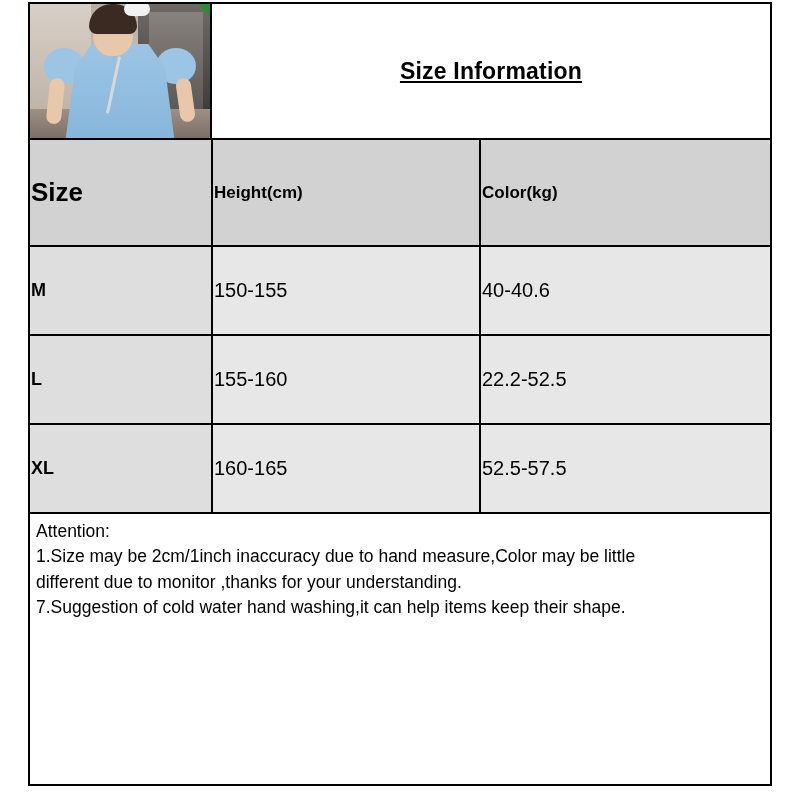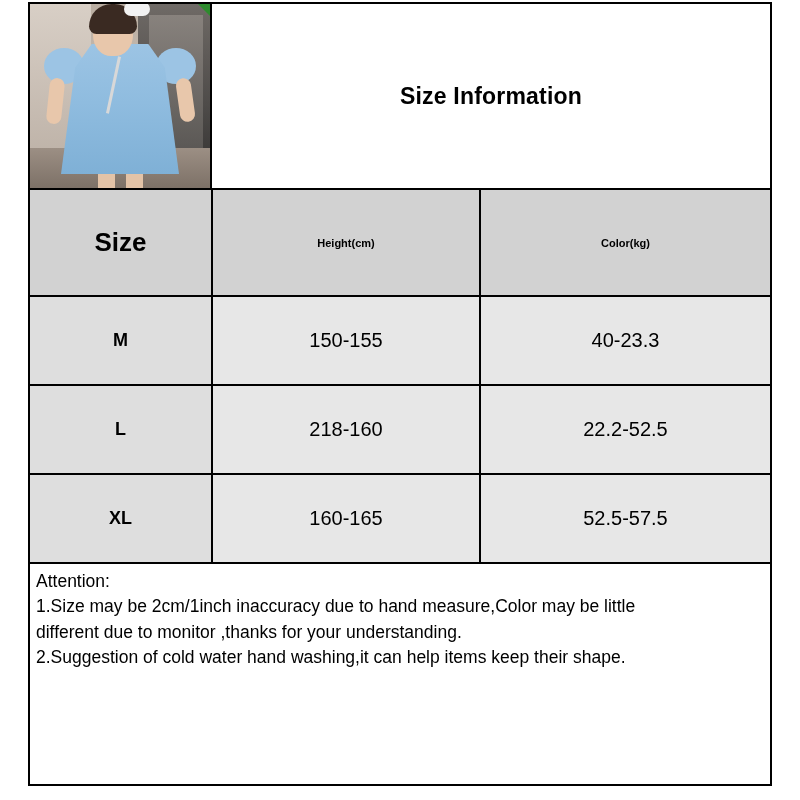--- a/index.html
+++ b/index.html
@@ -30,23 +30,24 @@
     width: 744px;
     height: 784px;
     border: 2px solid #000000;
     box-sizing: border-box;
     background: #ffffff;
   }
 
   
   .top-band {
     display: flex;
-    height: 186px;
+    height: 136px;
     border-bottom: 2px solid #000000;
     box-sizing: border-box;
+    text-decoration: underline;
   }
 
   .photo-cell {
     width: 182px;
     flex: 0 0 182px;
     position: relative;
     overflow: hidden;
     border-right: 2px solid #000000;
     box-sizing: border-box;
     background: #cfc7bd;
@@ -148,21 +149,21 @@
 
   
   table.size-table {
     width: 100%;
     border-collapse: collapse;
     table-layout: fixed;
   }
   table.size-table th,
   table.size-table td {
     border: 2px solid #000000;
-    text-align: center;
+    text-align: left;
     vertical-align: middle;
   }
   table.size-table th:first-child,
   table.size-table td:first-child {
     border-left: none;
   }
   table.size-table th:last-child,
   table.size-table td:last-child {
     border-right: none;
   }
@@ -170,21 +171,21 @@
     border-top: none;
   }
 
   col.c-size   { width: 182px; }
   col.c-height { width: 268px; }
   col.c-weight { width: 290px; }
 
   .hdr-row th {
     height: 103px;
     background: #d2d2d2;
-    font-size: 11px;
+    font-size: 17px;
     font-weight: bold;
   }
   .hdr-size { font-size: 26px !important; }
 
   .data-row td {
     height: 85px;
     font-size: 20px;
     background: #e7e7e7;
   }
   .data-row td.cell-size {
@@ -246,36 +247,36 @@
       </colgroup>
       <tbody>
         <tr class="hdr-row">
           <th class="hdr-size">Size</th>
           <th>Height(cm)</th>
           <th>Color(kg)</th>
         </tr>
         <tr class="data-row">
           <td class="cell-size">M</td>
           <td>150-155</td>
-          <td>40-23.3</td>
+          <td>40-40.6</td>
         </tr>
         <tr class="data-row">
           <td class="cell-size">L</td>
-          <td>218-160</td>
+          <td>155-160</td>
           <td>22.2-52.5</td>
         </tr>
         <tr class="data-row">
           <td class="cell-size">XL</td>
           <td>160-165</td>
           <td>52.5-57.5</td>
         </tr>
       </tbody>
     </table>
 
     <div class="attention">
       <p>Attention:</p>
       <p>1.Size may be 2cm/1inch inaccuracy due to hand measure,Color may be little</p>
       <p class="a-line2">different due to monitor ,thanks for your understanding.</p>
-      <p>2.Suggestion of cold water hand washing,it can help items keep their shape.</p>
+      <p>7.Suggestion of cold water hand washing,it can help items keep their shape.</p>
     </div>
 
   </div>
 </div>
 
 </body></html>

